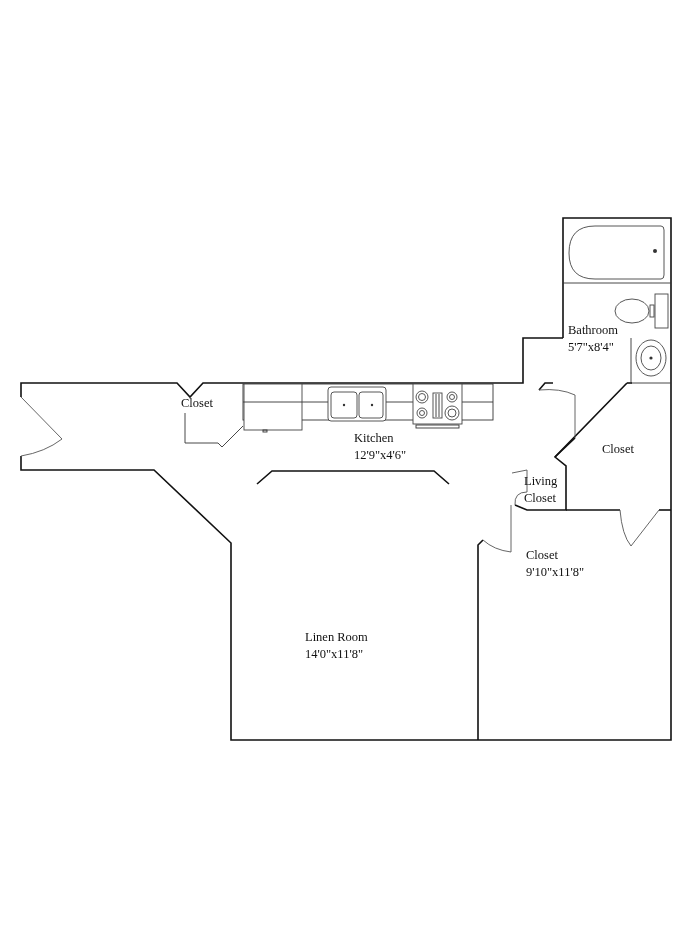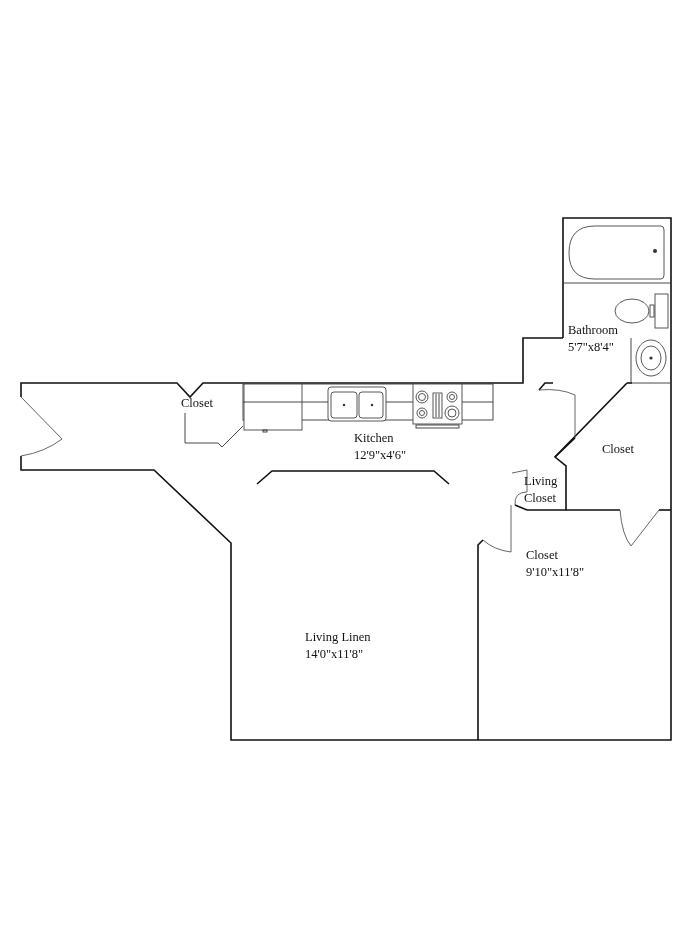--- a/index.html
+++ b/index.html
@@ -111,15 +111,15 @@
 </div>
 <div class="label" style="left:524px;top:473px;">
   <div>Living</div>
   <div>Closet</div>
 </div>
 <div class="label" style="left:526px;top:547px;">
   <div>Closet</div>
   <div>9'10"x11'8"</div>
 </div>
 <div class="label" style="left:305px;top:629px;">
-  <div>Living Linen</div>
+  <div>Linen Room</div>
   <div>14'0"x11'8"</div>
 </div>
 
 </body></html>

